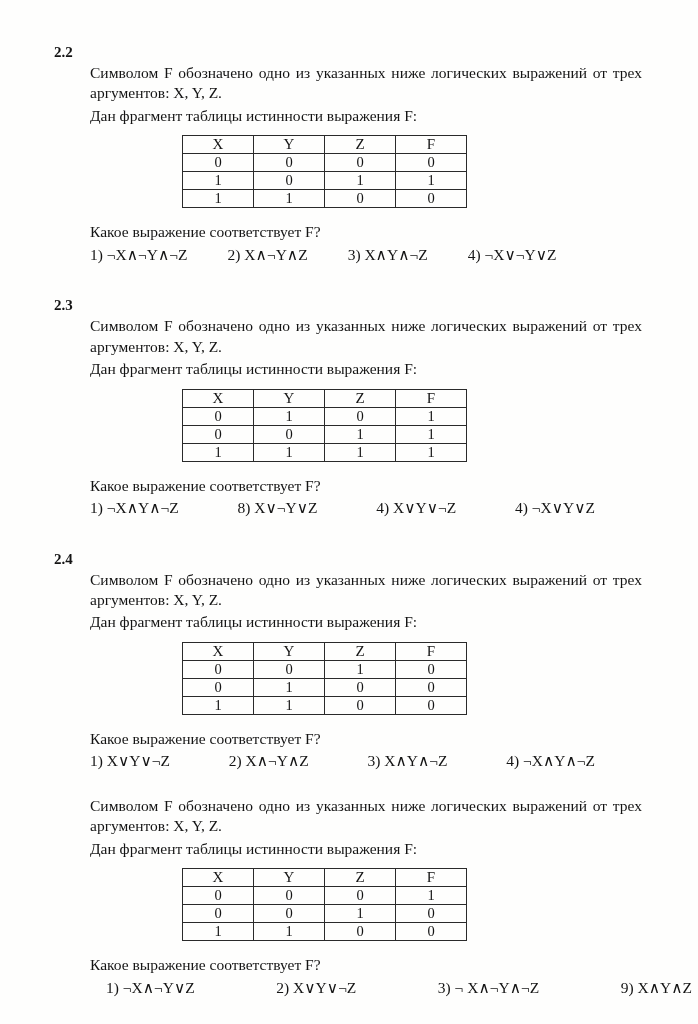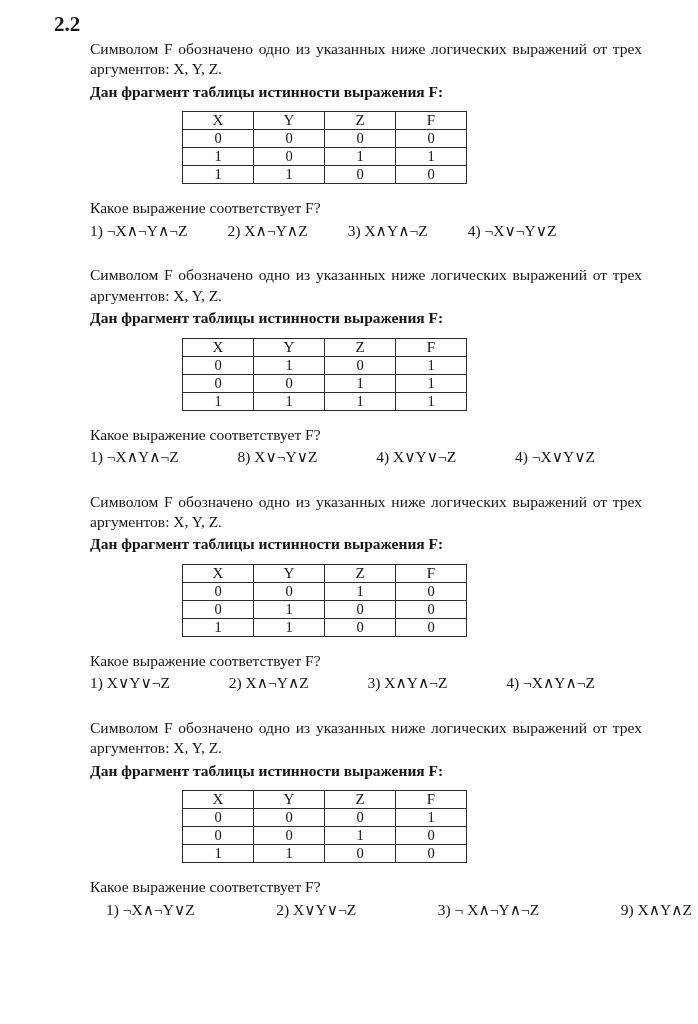--- a/index.html
+++ b/index.html
@@ -9,31 +9,32 @@
     background:#fefefdff; background-color:#fefefd;
     font-family:"Liberation Serif", serif;
     color:#141414;
     padding-top:12px;
     overflow:hidden;
   }
   .problem { margin-bottom:24px; }
   .pnum {
     margin-left:54px;
     font-weight:bold;
-    font-size:21px;
+    font-size:15px;
     margin-bottom:2px;
+    margin-top:32px;
   }
   .pbody {
     margin-left:90px;
     margin-right:56px;
     font-size:15.5px;
     line-height:1.32;
   }
   .intro { text-align:justify; }
-  .fragment { margin-top:2px;font-weight:bold; }
+  .fragment { margin-top:2px; }
   table.truth {
     border-collapse:collapse;
     margin:9px 0 14px 92px;
   }
   .truth th, .truth td {
     border:1px solid #2a2a2a;
     width:71px;
     height:18px;
     text-align:center;
     vertical-align:middle;
@@ -99,20 +100,21 @@
       <div class="options opts-a">
         <span class="opt">1) ¬X∧¬Y∧¬Z</span>
         <span class="opt">2) X∧¬Y∧Z</span>
         <span class="opt">3) X∧Y∧¬Z</span>
         <span class="opt">4) ¬X∨¬Y∨Z</span>
       </div>
     </div>
   </section>
 
   <section class="problem">
+    <div class="pnum">2.3</div>
     <div class="pbody">
       <p class="intro">Символом F обозначено одно из указанных ниже логических выражений от трех аргументов: X, Y, Z.</p>
       <p class="fragment">Дан фрагмент таблицы истинности выражения F:</p>
       <table class="truth">
         <thead>
           <tr>
             <th>X</th>
             <th>Y</th>
             <th>Z</th>
             <th>F</th>
@@ -143,20 +145,21 @@
       <div class="options opts-b">
         <span class="opt">1) ¬X∧Y∧¬Z</span>
         <span class="opt">8) X∨¬Y∨Z</span>
         <span class="opt">4) X∨Y∨¬Z</span>
         <span class="opt">4) ¬X∨Y∨Z</span>
       </div>
     </div>
   </section>
 
   <section class="problem">
+    <div class="pnum">2.4</div>
     <div class="pbody">
       <p class="intro">Символом F обозначено одно из указанных ниже логических выражений от трех аргументов: X, Y, Z.</p>
       <p class="fragment">Дан фрагмент таблицы истинности выражения F:</p>
       <table class="truth">
         <thead>
           <tr>
             <th>X</th>
             <th>Y</th>
             <th>Z</th>
             <th>F</th>

